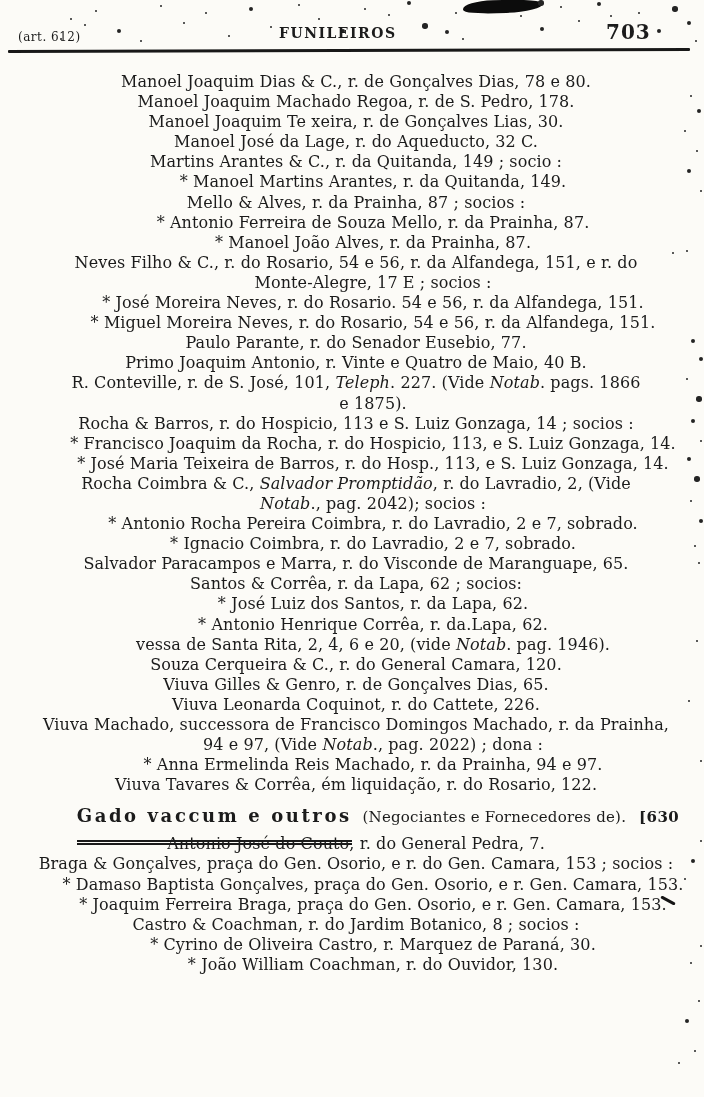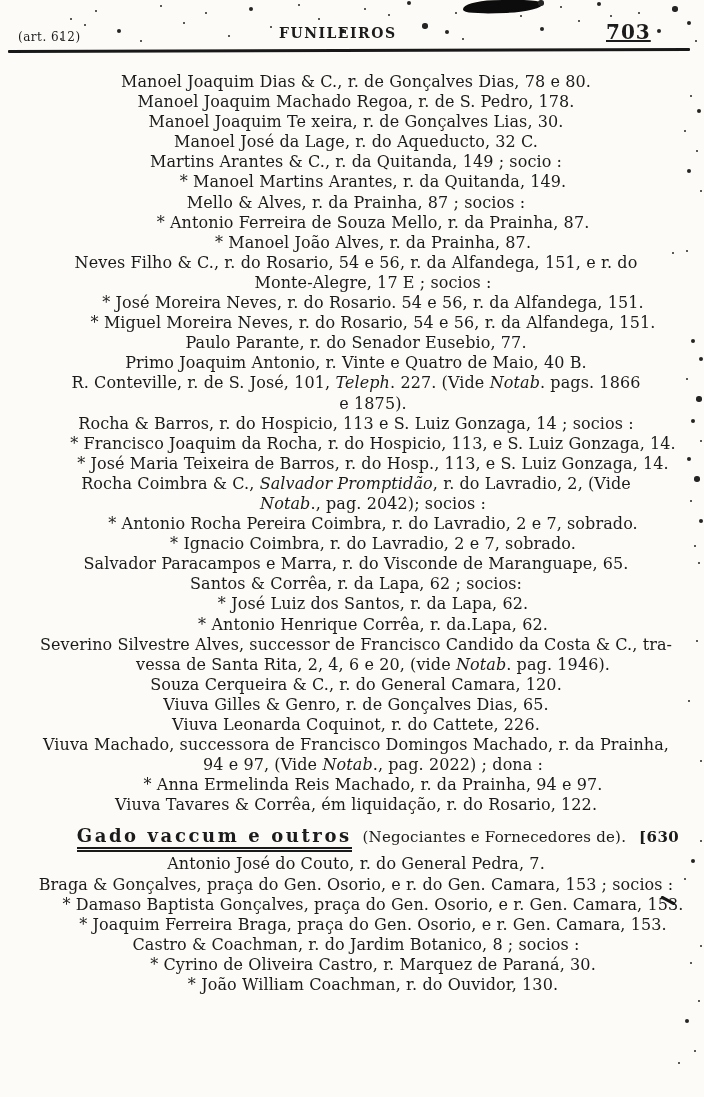--- a/index.html
+++ b/index.html
@@ -8,38 +8,38 @@
     position:relative;
     width:704px; height:1097px;
     background:#fcfbf7;
     color:#1b1b1b;
     font-family:"DejaVu Serif","Liberation Serif",serif;
     overflow:hidden;
   }
   
   .hdr-left  { position:absolute; left:18px; top:30px; font-size:12px; letter-spacing:.5px; }
   .hdr-title { position:absolute; left:279px; top:25px; font-size:14px; font-weight:bold; letter-spacing:1.5px; }
-  .hdr-page  { position:absolute; left:606px; top:20px; font-size:20px; font-weight:bold; letter-spacing:1px;text-decoration:underline; }
+  .hdr-page  { position:absolute; left:606px; top:20px; font-size:20px; font-weight:bold; letter-spacing:1px; }
   .hdr-rule  {
     position:absolute; left:8px; top:49px; width:682px; height:3px;
     background:#181818; transform:rotate(-0.18deg); border-radius:1px;
   }
   
   .content { position:absolute; left:18px; top:72px; width:676px;text-align:center; }
   .entries .line {
     font-size:16px; line-height:20.1px; white-space:nowrap;
     letter-spacing:.1px;
   }
   .entries .line.ind { padding-left:34px; }
   .it { font-style:italic; }
   
   .sec-heading { margin:9px 0 5px 44px; font-size:15px; line-height:24px; white-space:nowrap; }
   .sec-heading .title {
     font-size:18px; font-weight:bold; letter-spacing:2.6px;
-    border-bottom:5px double #1a1a1a; padding-bottom:1px;
+    border-bottom:5px double #1a1a1a; padding-bottom:14px;
   }
   .sec-heading .qualifier { margin-left:6px; letter-spacing:.2px; }
   .sec-heading .colref   { margin-left:8px; font-weight:bold; letter-spacing:.5px; }
   
   .noise { position:absolute; pointer-events:none; }
   .blob-top {
     left:463px; top:0; width:80px; height:13px; background:#0c0c0c;
     border-radius:45% 60% 55% 50% / 70% 45% 75% 40%;
     transform:rotate(-2deg);
   }
@@ -104,21 +104,20 @@
         <div class="line ind"><span>* Francisco Joaquim da Rocha, r. do Hospicio, 113, e S. Luiz Gonzaga, 14.</span></div>
         <div class="line ind"><span>* José Maria Teixeira de Barros, r. do Hosp., 113, e S. Luiz Gonzaga, 14.</span></div>
         <div class="line"><span>Rocha Coimbra &amp; C., </span><span class="it">Salvador Promptidão</span><span>, r. do Lavradio, 2, (Vide</span></div>
         <div class="line ind"><span class="it">Notab</span><span>., pag. 2042); socios :</span></div>
         <div class="line ind"><span>* Antonio Rocha Pereira Coimbra, r. do Lavradio, 2 e 7, sobrado.</span></div>
         <div class="line ind"><span>* Ignacio Coimbra, r. do Lavradio, 2 e 7, sobrado.</span></div>
         <div class="line"><span>Salvador Paracampos e Marra, r. do Visconde de Maranguape, 65.</span></div>
         <div class="line"><span>Santos &amp; Corrêa, r. da Lapa, 62 ; socios:</span></div>
         <div class="line ind"><span>* José Luiz dos Santos, r. da Lapa, 62.</span></div>
         <div class="line ind"><span>* Antonio Henrique Corrêa, r. da.Lapa, 62.</span></div>
-        <div class="line"><span>Severino Silvestre Alves, successor de Francisco Candido da Costa &amp; C., tra-</span></div>
         <div class="line ind"><span>vessa de Santa Rita, 2, 4, 6 e 20, (vide </span><span class="it">Notab</span><span>. pag. 1946).</span></div>
         <div class="line"><span>Souza Cerqueira &amp; C., r. do General Camara, 120.</span></div>
         <div class="line"><span>Viuva Gilles &amp; Genro, r. de Gonçalves Dias, 65.</span></div>
         <div class="line"><span>Viuva Leonarda Coquinot, r. do Cattete, 226.</span></div>
         <div class="line"><span>Viuva Machado, successora de Francisco Domingos Machado, r. da Prainha,</span></div>
         <div class="line ind"><span>94 e 97, (Vide </span><span class="it">Notab</span><span>., pag. 2022) ; dona :</span></div>
         <div class="line ind"><span>* Anna Ermelinda Reis Machado, r. da Prainha, 94 e 97.</span></div>
         <div class="line"><span>Viuva Tavares &amp; Corrêa, ém liquidação, r. do Rosario, 122.</span></div>
       </div>
 

